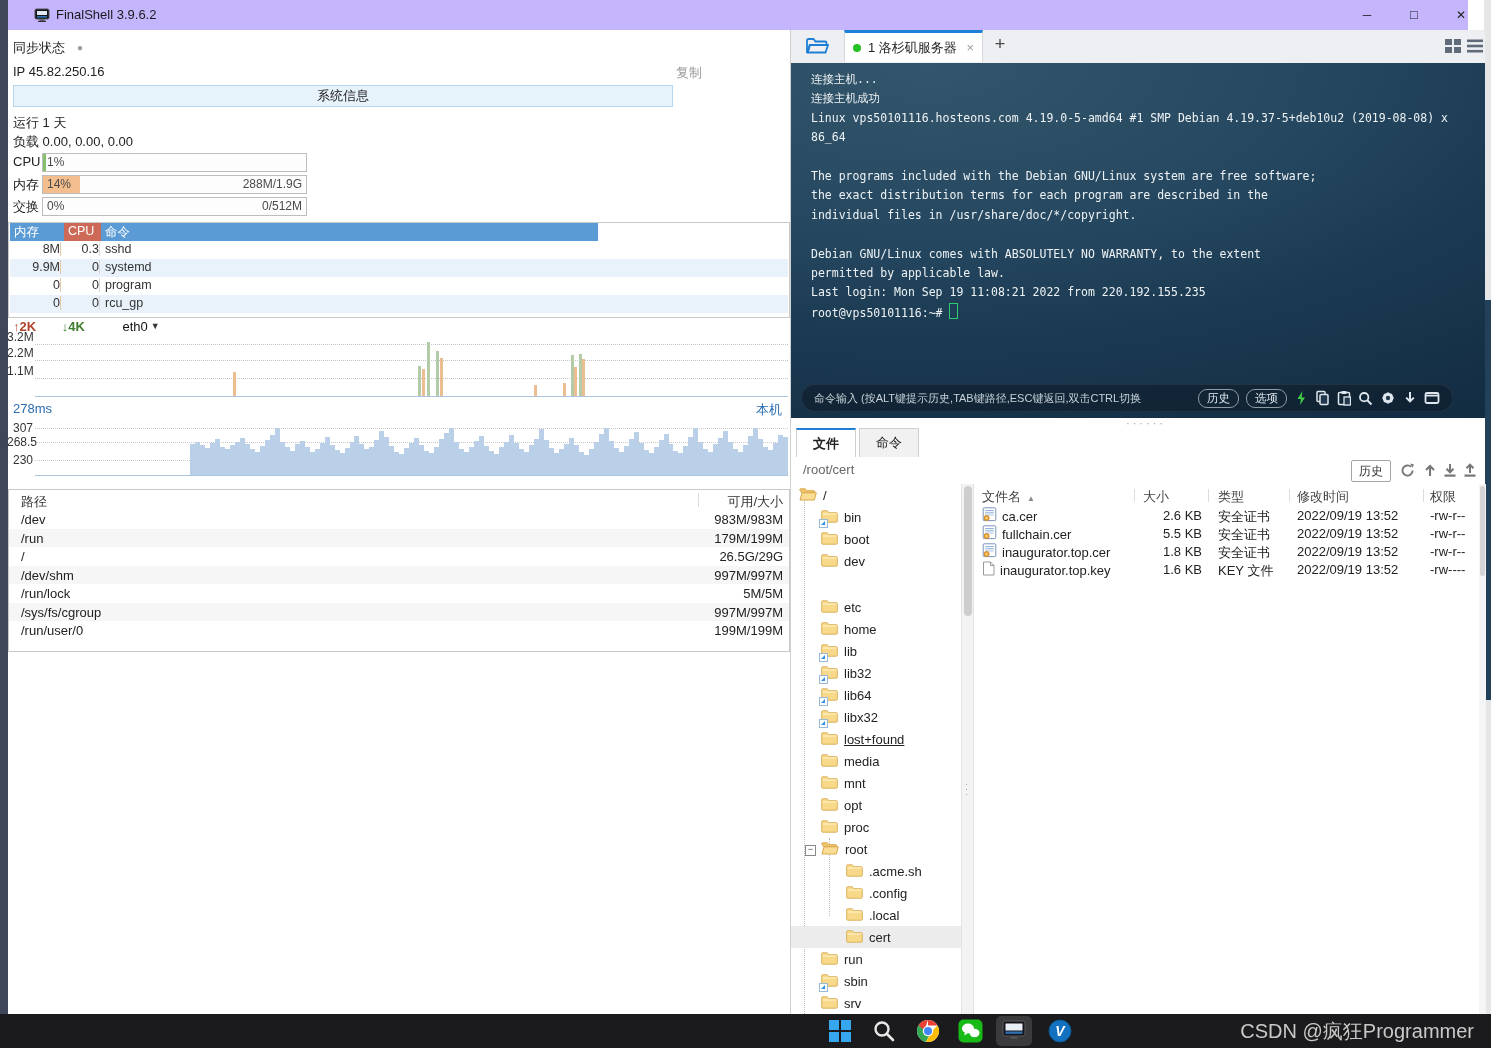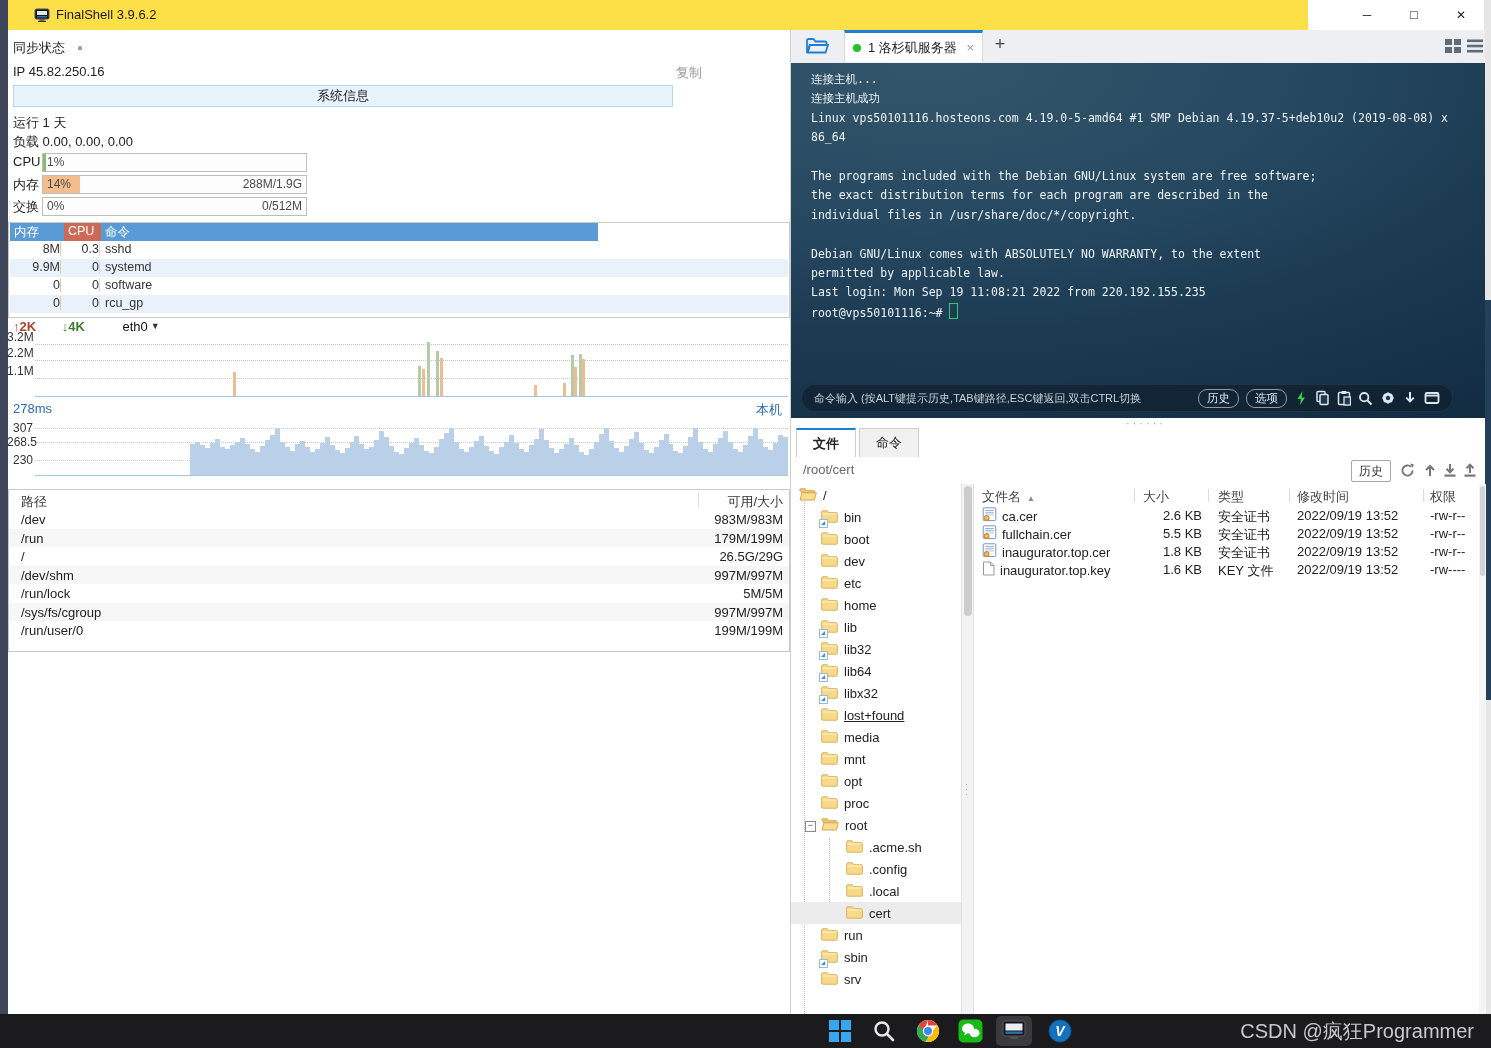--- a/index.html
+++ b/index.html
@@ -4,21 +4,21 @@
 <style>
   html,body{margin:0;padding:0;width:1491px;height:1048px;overflow:hidden;
     font-family:"Liberation Sans",sans-serif;-webkit-font-smoothing:antialiased;}
   #screen{position:absolute;inset:0;background:#fff;}
   .abs{position:absolute;}
   
   #strip-left{left:0;top:0;width:8px;height:1048px;background:#3f4659;}
   #strip-right{left:1484px;top:0;width:7px;height:1048px;background:#e6e6e6;}
   #strip-right .dark{position:absolute;left:0;width:7px;top:300px;height:400px;background:#23405a;}
   
-  #titlebar{left:8px;top:0;width:1300px;height:30px;background:#fde047;border-bottom:1px solid #e3e0da;}
+  #titlebar{left:8px;top:0;width:1460px;height:30px;background:#c4b5fd;border-bottom:1px solid #e3e0da;}
   #titlebar .app-ic{position:absolute;left:26px;top:7px;}
   #titlebar .ttl{position:absolute;left:48px;top:7px;font-size:13px;color:#1a1a1a;}
   .winbtn{position:absolute;top:0;width:46px;height:30px;text-align:center;line-height:30px;font-size:12px;color:#222;}
   
   #leftpanel{left:8px;top:30px;width:782px;height:984px;background:#fff;}
   #leftpanel .lbl{font-size:13px;color:#222;white-space:nowrap;}
   #sync-row{left:5px;top:9px;}
   #sync-dot{color:#9b9b9b;font-size:10px;margin-left:12px;vertical-align:1px;}
   #ip-row{left:5px;top:34px;}
   #copy-link{left:auto;right:88px;top:34px;color:#9a9a9a;font-size:13px;}
@@ -205,21 +205,21 @@
             <span class="c-cmd">sshd</span>
           </div>
           <div class="prow alt" style="top: 36px;">
             <span class="c-mem">9.9M</span>
             <span class="c-cpu">0</span>
             <span class="c-cmd">systemd</span>
           </div>
           <div class="prow" style="top: 54px;">
             <span class="c-mem">0</span>
             <span class="c-cpu">0</span>
-            <span class="c-cmd">software</span>
+            <span class="c-cmd">program</span>
           </div>
           <div class="prow alt" style="top: 72px;">
             <span class="c-mem">0</span>
             <span class="c-cpu">0</span>
             <span class="c-cmd">rcu_gp</span>
           </div>
         </div>
     </div>
 
     <div class="abs" id="net-legend">
@@ -556,21 +556,21 @@
               </svg></span>
             <span>boot</span>
           </div>
           <div class="trow" style="padding-left: 30px;">
             <span class="ic"><svg width="17" height="14" viewBox="0 0 17 14">
                 <path d="M.7 2.8 a1 1 0 0 1 1-1 h4.6 l1.5 1.9 h7.5 a1 1 0 0 1 1 1 v7.5 a1 1 0 0 1-1 1 H1.7 a1 1 0 0 1-1-1z" fill="#f8d98a" stroke="#d9b25c"></path>
                 <rect x="1.6" y="4.2" width="13.8" height="1.8" fill="#fce8ae"></rect>
               </svg></span>
             <span>dev</span>
           </div>
-          <div class="trow" style="padding-left: 30px;">
+          <div class="trow" style="padding-left: 30px; margin-top: 24px;">
             <span class="ic"><svg width="17" height="14" viewBox="0 0 17 14">
                 <path d="M.7 2.8 a1 1 0 0 1 1-1 h4.6 l1.5 1.9 h7.5 a1 1 0 0 1 1 1 v7.5 a1 1 0 0 1-1 1 H1.7 a1 1 0 0 1-1-1z" fill="#f8d98a" stroke="#d9b25c"></path>
                 <rect x="1.6" y="4.2" width="13.8" height="1.8" fill="#fce8ae"></rect>
               </svg></span>
             <span>etc</span>
           </div>
           <div class="trow" style="padding-left: 30px;">
             <span class="ic"><svg width="17" height="14" viewBox="0 0 17 14">
                 <path d="M.7 2.8 a1 1 0 0 1 1-1 h4.6 l1.5 1.9 h7.5 a1 1 0 0 1 1 1 v7.5 a1 1 0 0 1-1 1 H1.7 a1 1 0 0 1-1-1z" fill="#f8d98a" stroke="#d9b25c"></path>
                 <rect x="1.6" y="4.2" width="13.8" height="1.8" fill="#fce8ae"></rect>

